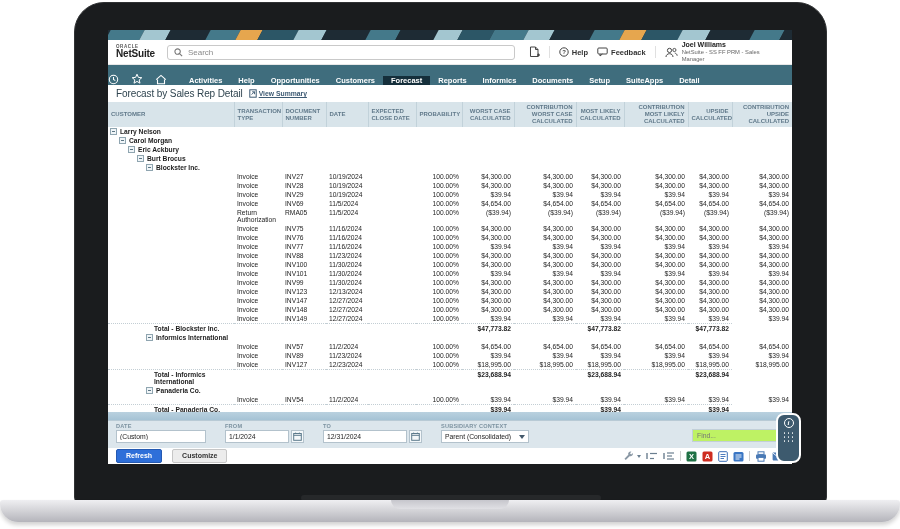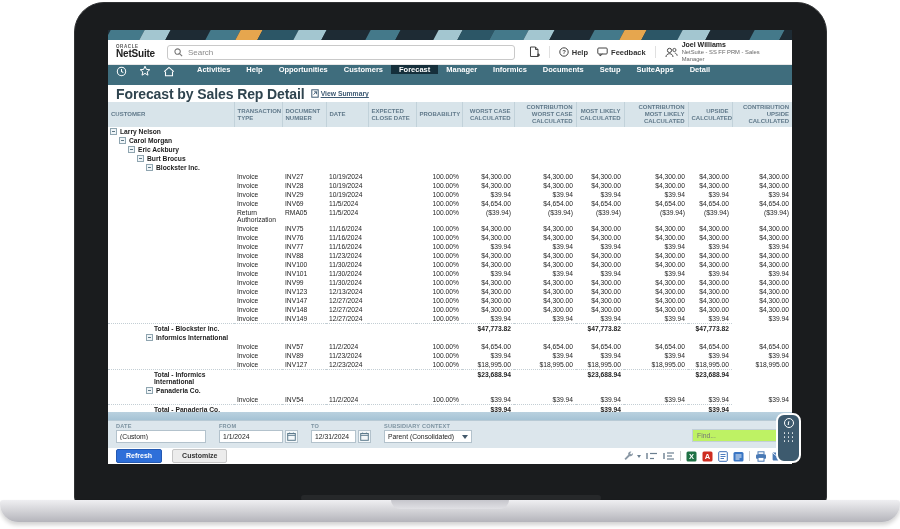--- a/index.html
+++ b/index.html
@@ -25,48 +25,48 @@
   .search{width:348px;height:15px;border:1px solid #c9c9c9;border-radius:3px;display:flex;align-items:center;gap:5px;padding:0 6px;box-sizing:border-box}
   .search .ph{font-size:8px;color:#8a8a8a}
   .tb-right{display:flex;align-items:center;gap:9px;margin-left:14px}
   .tb-item{display:flex;align-items:center;gap:3px;font-size:7.5px;font-weight:bold;color:#333}
   .tb-div{width:1px;height:12px;background:#e0e0e0}
   .user{display:flex;align-items:center;gap:4px}
   .user .uname{font-size:7px;font-weight:bold;color:#222;line-height:1.2}
   .user .urole{font-size:5.8px;color:#666;line-height:1.2}
 
   
-  .navbar{height:20px;flex:0 0 20px;background:#3f6d7d;display:flex;align-items:flex-start;padding-left:8px}
+  .navbar{height:20px;flex:0 0 20px;background:#3f6d7d;display:flex;align-items:flex-end;}
   .nav-icons{display:flex;align-items:center;gap:12px;margin-right:14px}
   .nav-item{color:#fff;font-size:7.5px;font-weight:bold;display:flex;align-items:center;padding:0 8px;cursor:pointer;white-space:nowrap}
   .nav-item.active{background:#152f3b}
 
   
   .title-row{height:17px;flex:0 0 17px;display:flex;align-items:center;padding:0 8px;gap:6px}
-  .page-title{font-size:14px;font-weight:bold;color:#2f444f;letter-spacing:-.1px}
+  .page-title{font-size:10px;font-weight:normal;color:#2f444f;letter-spacing:-.1px}
   .view-summary{display:flex;align-items:center;gap:2px;font-size:6.8px;font-weight:bold;color:#3d5a73;text-decoration:underline;cursor:pointer}
 
   
   .table-area{flex:1 1 auto;overflow:hidden}
   table{width:684px;border-collapse:collapse;table-layout:fixed}
   thead th{background:#d8e4ea;color:#60798a;font-size:6px;font-weight:bold;text-transform:uppercase;padding:2px 3px;line-height:7px;height:18px;vertical-align:middle;border-left:1px solid #c2d2da;text-align:left;overflow:hidden}
   thead th:first-child{border-left:none}
   thead th.num{text-align:right}
   tbody td{font-size:6.7px;color:#1d1d1d;padding:1px 3px;line-height:7px;vertical-align:top;overflow:hidden;white-space:normal}
   td.num{text-align:right}
   tr.group td{font-weight:bold}
   tr.total td{font-weight:bold;border-top:1px dotted #c3ced4}
   .tree-box{display:inline-block;width:5px;height:5px;border:1px solid #8fa5b0;background:#f0f5f8;margin-right:3px;position:relative;vertical-align:-1px}
   .tree-box::before{content:"";position:absolute;left:1px;right:1px;top:2px;height:1px;background:#5c7684}
 
   
   .cutoff-row{height:8px;flex:0 0 8px;background:linear-gradient(#bad1df,#a6c3d5)}
 
   
-  .filter-panel{height:28px;flex:0 0 28px;background:#dce6ec;border-top:1px solid #b8cad5;display:flex;align-items:flex-start;padding:2px 8px 0;gap:13px;box-sizing:border-box}
+  .filter-panel{height:28px;flex:0 0 28px;background:#dce6ec;border-top:1px solid #b8cad5;display:flex;align-items:flex-start;padding:2px 8px 0;gap:19px;box-sizing:border-box}
   .f-field{display:flex;flex-direction:column;gap:1px}
   .f-label{font-size:5.6px;font-weight:bold;color:#7d93a1;letter-spacing:.2px}
   .f-input{height:13px;border:1px solid #b3c2cc;background:#fff;font-size:6.8px;color:#222;padding:0 3px;box-sizing:border-box;font-family:"Liberation Sans",sans-serif}
   .f-row{display:flex;align-items:flex-start;gap:2px}
   .cal-btn{width:13px;height:13px;border:1px solid #b3c2cc;background:#f4f8fa;display:flex;align-items:center;justify-content:center;box-sizing:border-box;cursor:pointer}
   .f-select{width:88px;height:13px;border:1px solid #b3c2cc;background:#fff;display:flex;align-items:center;justify-content:space-between;padding:0 3px;box-sizing:border-box;font-size:6.8px;color:#222;cursor:pointer}
   .f-select .arrow{width:0;height:0;border-left:3px solid transparent;border-right:3px solid transparent;border-top:4px solid #44596b}
   .find-wrap{margin-left:auto;display:flex;align-items:center;height:24px}
   .find-input{width:92px;height:13px;border:1px solid #c2cfd8;background:#bef264;font-size:6.8px;color:#777;padding:0 4px;box-sizing:border-box;font-family:"Liberation Sans",sans-serif}
 
@@ -181,21 +181,21 @@
             <path d="M1.2 5.6 6 1.4l4.8 4.2" fill="none" stroke="#fff" stroke-width="1.1"></path>
             <path d="M2.5 5.4v4.4h7V5.4" fill="none" stroke="#fff" stroke-width="1.1"></path>
           </svg>
       </div>
       <div id="nav-items" style="display:flex">
           <div class="nav-item">Activities</div>
           <div class="nav-item">Help</div>
           <div class="nav-item">Opportunities</div>
           <div class="nav-item">Customers</div>
           <div class="nav-item active">Forecast</div>
-          <div class="nav-item">Manager</div>
+          <div class="nav-item">Reports</div>
           <div class="nav-item">Informics</div>
           <div class="nav-item">Documents</div>
           <div class="nav-item">Setup</div>
           <div class="nav-item">SuiteApps</div>
           <div class="nav-item">Detail</div>
         </div>
     </div>
 
     <div class="title-row">
       <span class="page-title">Forecast by Sales Rep Detail</span>
@@ -602,21 +602,21 @@
                 <line x1="0.7" y1="3.3" x2="8.3" y2="3.3" stroke="#5c7a8c" stroke-width="1"></line>
                 <line x1="2.6" y1="0.6" x2="2.6" y2="2" stroke="#5c7a8c" stroke-width="1"></line>
                 <line x1="6.4" y1="0.6" x2="6.4" y2="2" stroke="#5c7a8c" stroke-width="1"></line>
               </svg>
           </span>
         </div>
       </div>
       <div class="f-field">
         <span class="f-label">TO</span>
         <div class="f-row">
-          <input class="f-input" style="width: 45px; text-decoration: underline;" readonly="" value="12/31/2024">
+          <input class="f-input" style="width: 84px; text-decoration: underline;" readonly="" value="12/31/2024">
           <span class="cal-btn">
             <svg width="9" height="9" viewBox="0 0 9 9">
                 <rect x="0.7" y="1.5" width="7.6" height="6.8" fill="none" stroke="#5c7a8c" stroke-width="1"></rect>
                 <line x1="0.7" y1="3.3" x2="8.3" y2="3.3" stroke="#5c7a8c" stroke-width="1"></line>
                 <line x1="2.6" y1="0.6" x2="2.6" y2="2" stroke="#5c7a8c" stroke-width="1"></line>
                 <line x1="6.4" y1="0.6" x2="6.4" y2="2" stroke="#5c7a8c" stroke-width="1"></line>
               </svg>
           </span>
         </div>
       </div>

